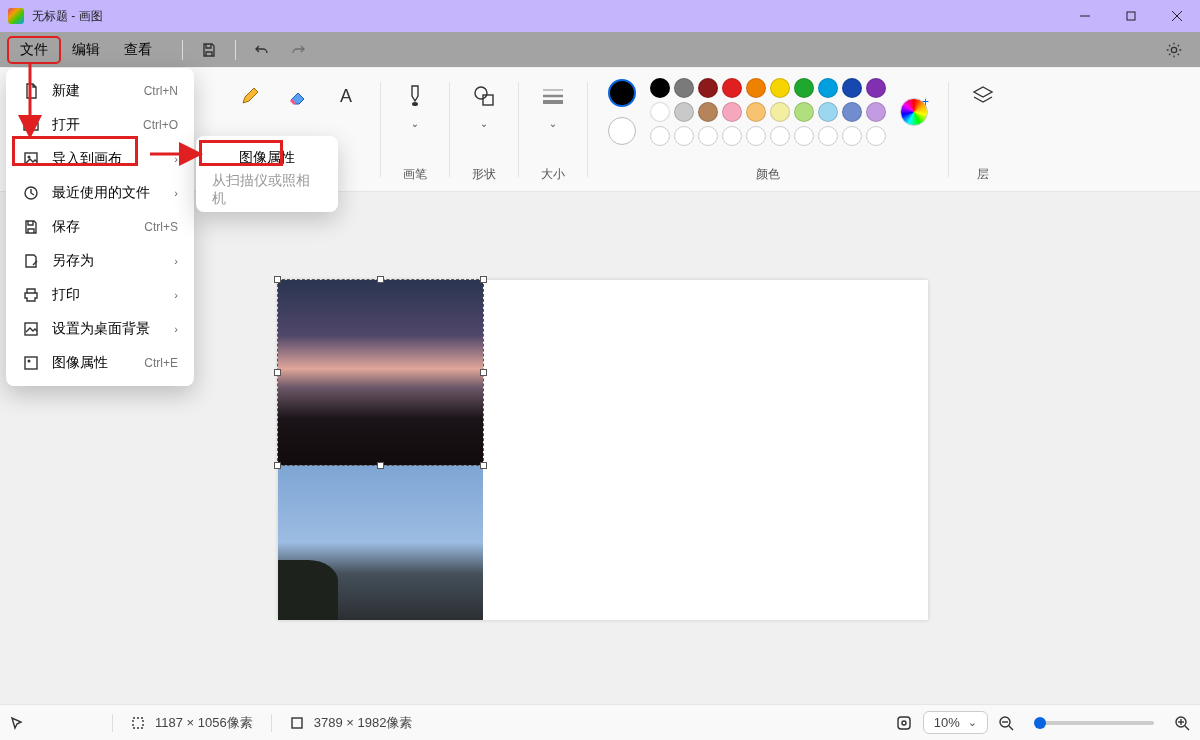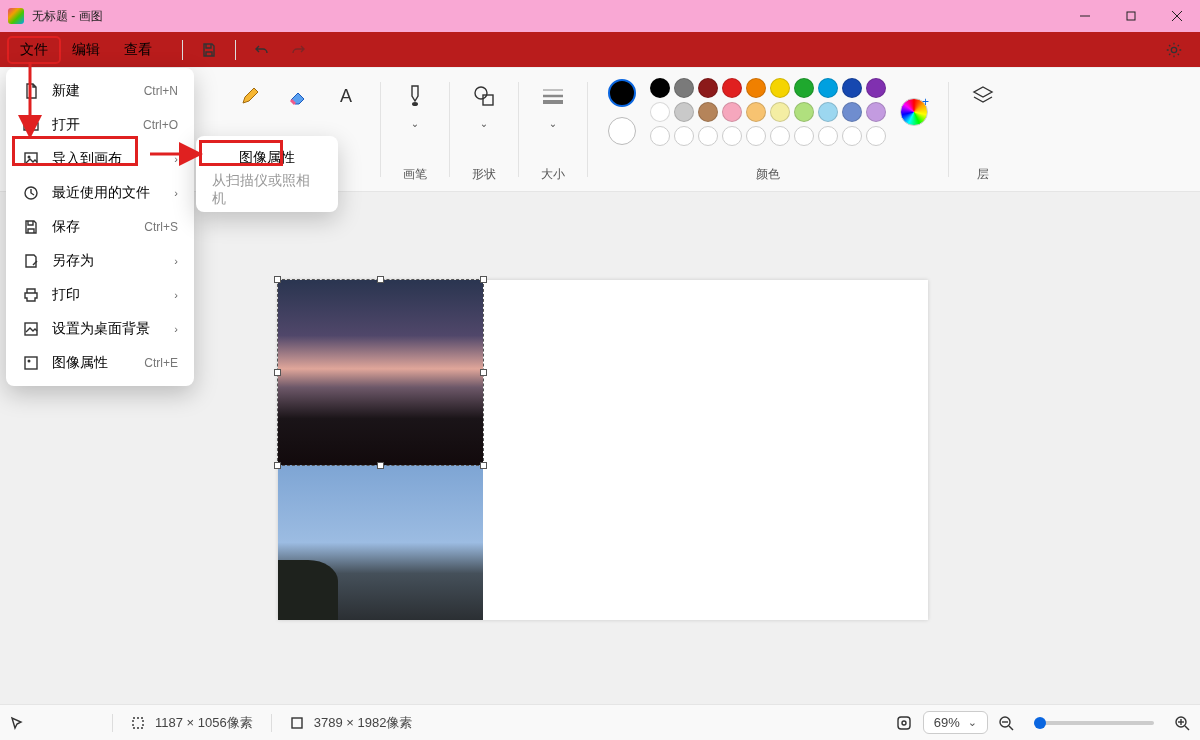--- a/index.html
+++ b/index.html
@@ -1,28 +1,28 @@
 <!DOCTYPE html>
 <html><head>
 <meta charset="utf-8">
 <style>
   * { box-sizing: border-box; margin: 0; padding: 0; font-family: "Segoe UI", "Microsoft YaHei", sans-serif; user-select: none; }
   html, body { width: 1200px; height: 740px; overflow: hidden; background: #f4f4f4; }
 
   
-  .titlebar { height: 32px; display: flex; align-items: center; background: #f9a8d4; }
+  .titlebar { height: 32px; display: flex; align-items: center; background: #c4b5fd; }
   .titlebar .app-icon { width: 16px; height: 16px; margin: 0 8px; border-radius: 3px;
     background: linear-gradient(135deg,#e04076 0%,#f0a000 33%,#49c600 60%,#05a3f0 100%); }
   .titlebar .title { font-size: 12px; color: #222; flex: 0 0 auto; }
   .titlebar .spacer { flex: 1 1 auto; }
   .win-btn { width: 46px; height: 32px; display: flex; align-items: center; justify-content: center; color:#222; }
   .win-btn svg { width: 10px; height: 10px; }
 
   
-  .menubar { height: 36px; display: flex; align-items: center; background: #b91c1c; padding: 0 4px; border-bottom: 1px solid #f0f0f0;}
+  .menubar { height: 36px; display: flex; align-items: center; background: #a3a3a3; padding: 0 4px; border-bottom: 1px solid #f0f0f0;}
   .menu-item { padding: 4px 12px; font-size: 14px; border-radius: 4px; }
   .menubar .qa { margin-left: 12px; display:flex; align-items:center; gap:4px;}
   .qa-btn { width:32px; height:28px; display:flex;align-items:center;justify-content:center; border-radius:4px;}
   .v-sep { width:1px; height:20px; background:#dcdcdc; margin:0 6px;}
   .menubar .settings { margin-left:auto; width:32px;height:32px;display:flex;align-items:center;justify-content:center; margin-right:6px;}
 
   
   .ribbon { height: 124px; display:flex; align-items:stretch; background:#f9f9f9; border-bottom:1px solid #e5e5e5; }
   .ribbon-group { display:flex; flex-direction:column; align-items:center; justify-content:space-between; padding:10px 16px 8px; }
   .ribbon-sep { width:1px; background:#e3e3e3; margin:14px 0; }
@@ -437,21 +437,21 @@
   <span>3789 × 1982像素</span>
 
   <div class="sb-right">
     <span>
         <svg width="18" height="18" viewBox="0 0 18 18">
           <rect x="3" y="3" width="12" height="12" rx="3" class="ico-stroke"></rect>
           <circle cx="9" cy="9" r="2" class="ico-stroke"></circle>
         </svg>
       </span>
     <div class="zoom-drop">
-      <span>69%</span>
+      <span>10%</span>
       <span style="font-size:11px;color:#555">⌄</span>
     </div>
     <span>
         <svg width="16" height="16" viewBox="0 0 16 16">
           <circle cx="7" cy="7" r="5" class="ico-stroke"></circle>
           <line x1="11" y1="11" x2="15" y2="15" class="ico-stroke"></line>
           <line x1="4" y1="7" x2="10" y2="7" class="ico-stroke"></line>
         </svg>
       </span>
     <div class="slider"></div>

